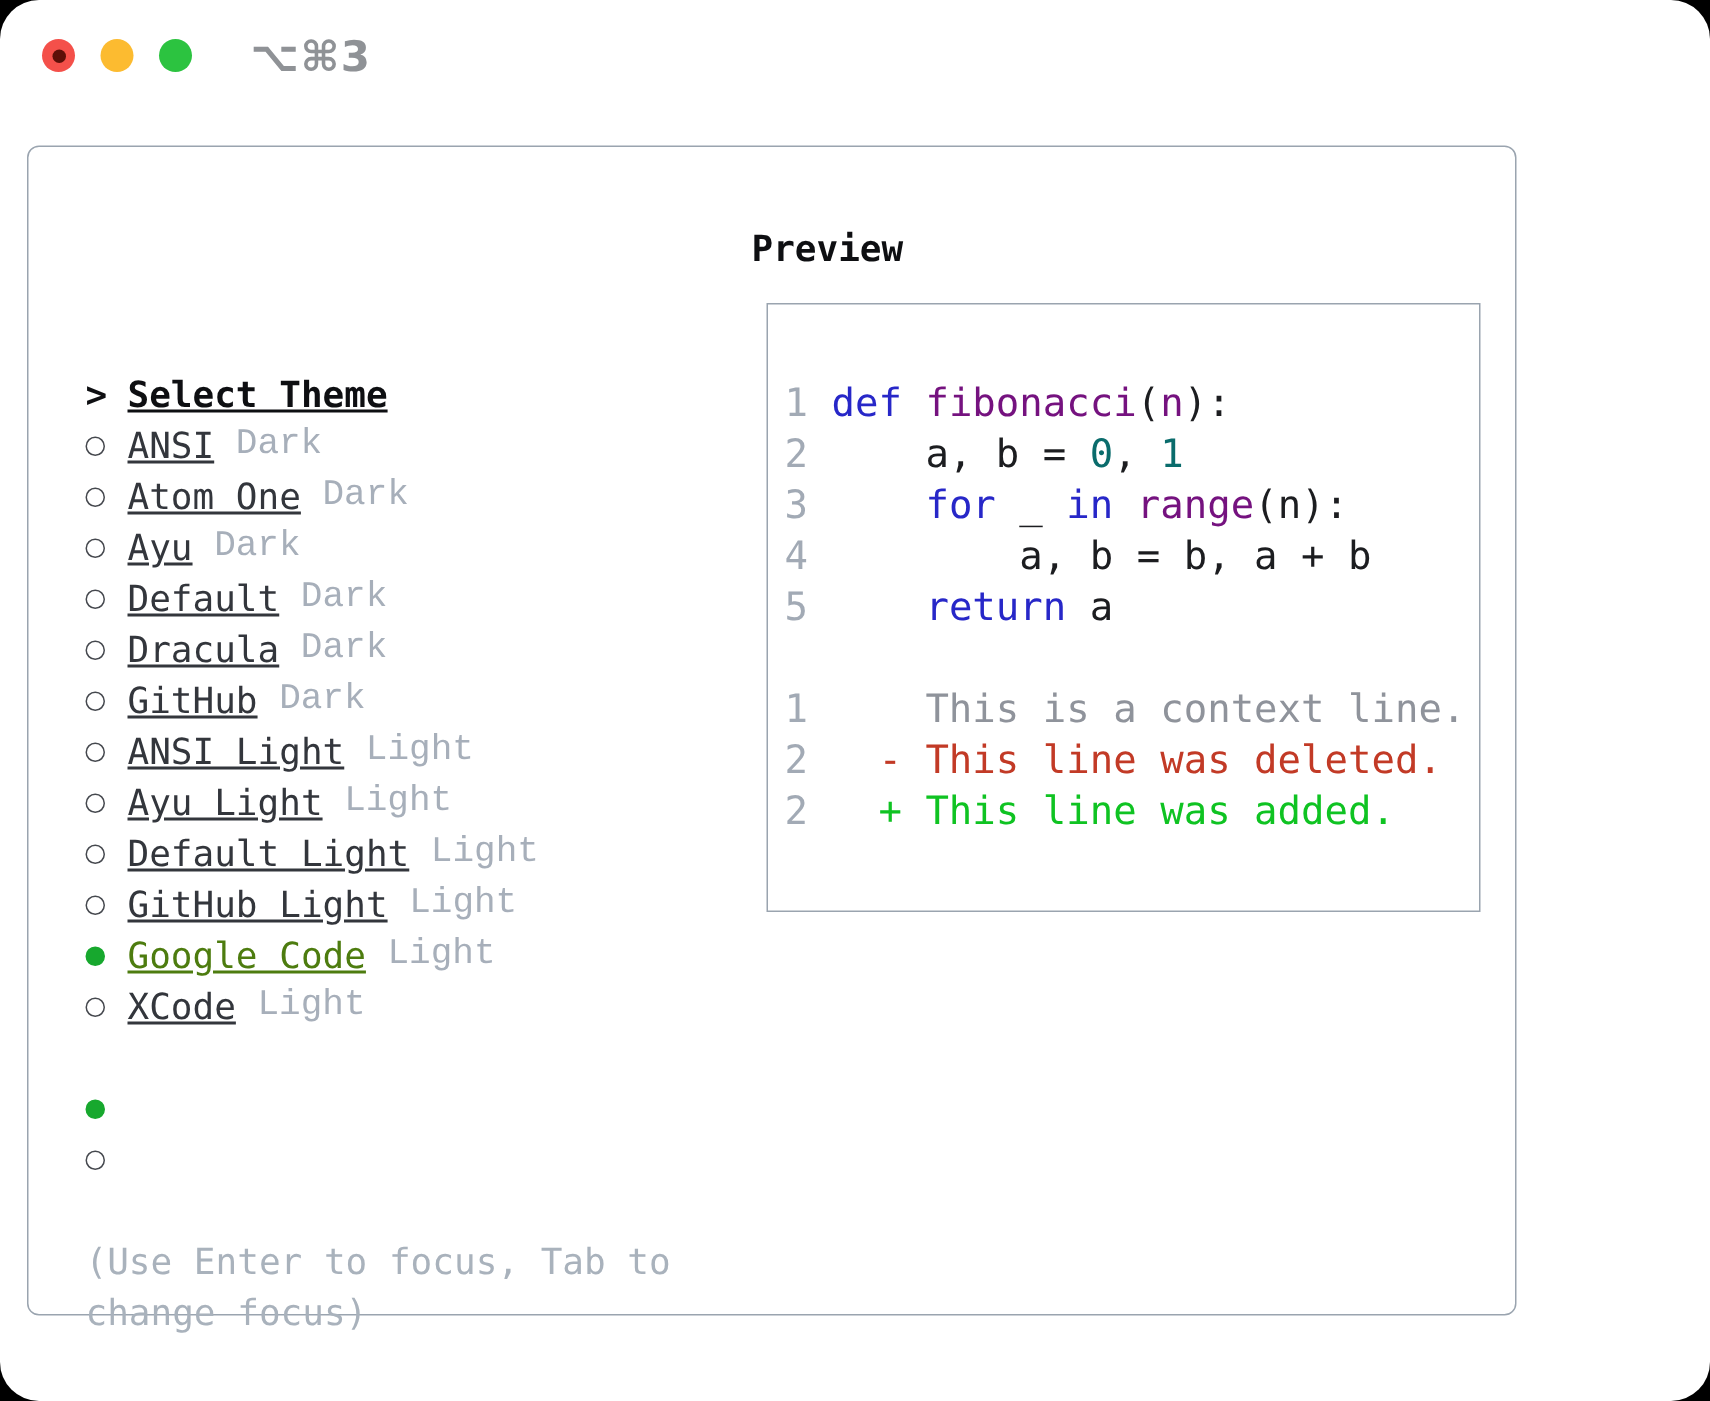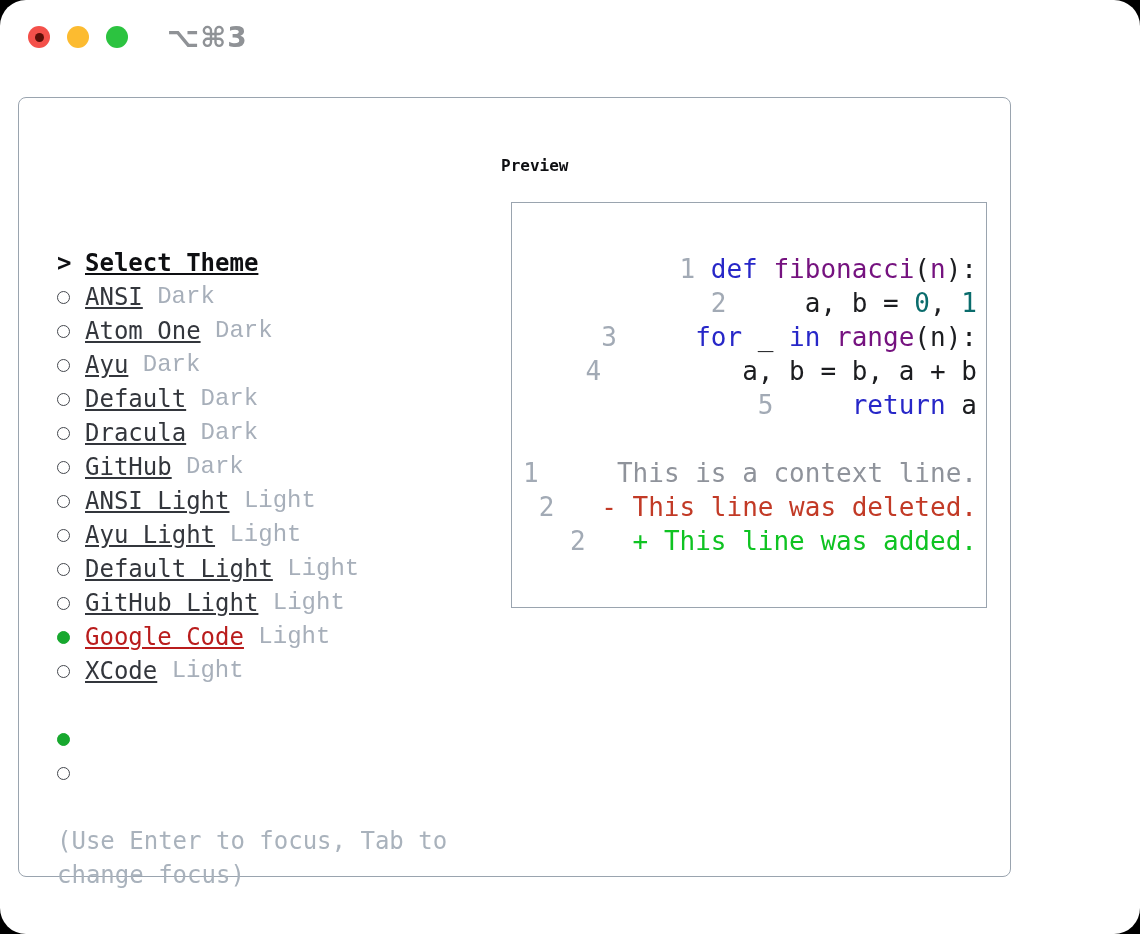--- a/index.html
+++ b/index.html
@@ -46,43 +46,43 @@
     font-size:24px;line-height:34px;color:#33363c;
     width:440px;
   }
   .row{height:34px;display:flex;align-items:center;white-space:pre;}
   .bullet-col{width:28px;flex:0 0 28px;display:flex;align-items:center;}
   .circle{
     width:13px;height:13px;border-radius:50%;
     border:1.5px solid #45484e;box-sizing:border-box;
   }
   .row.selected .circle{background:#17a82e;border-color:#17a82e;}
-  .row.selected .label{color:#b91c1c;}
+  .row.selected .label{color:#4d7c0f;}
   .prefix{font-weight:bold;color:#0e0f12;}
   .row.header .label{font-weight:bold;color:#0e0f12;}
   .row.subheader .label{color:#17191c;}
   .label{color:#33363c;text-decoration:underline;}
   .suffix{color:#a7afba;margin-left:1ch;font-family:Liberation Mono, monospace;}
   .spacer{height:34px;}
   .help{color:#a9b2bc;}
   
   .preview-label{
     position:absolute;left:500px;top:148px;height:34px;line-height:34px;
-    font-size:16px;font-weight:bold;color:#0e0f12;
+    font-size:24px;font-weight:bold;color:#0e0f12;
   }
   .pbox{
     position:absolute;left:510px;top:201px;
     width:474px;height:404px;
     border:1.5px solid #9aa4af;background:#fff;
   }
   .code{
     position:absolute;left:522px;top:251px;
     font-size:26px;white-space:pre;
   }
-  .cl{height:34px;line-height:34px;text-align:right;}
+  .cl{height:34px;line-height:34px;}
   .n{color:#a2aab5;}
   .k{color:#2727c8;}
   .f{color:#75127f;}
   .p{color:#1c1d20;}
   .l{color:#0a6c6c;}
   .c{color:#8f939b;}
   .d{color:#c23a26;}
   .a{color:#0fc322;}
 </style>
 </head>

